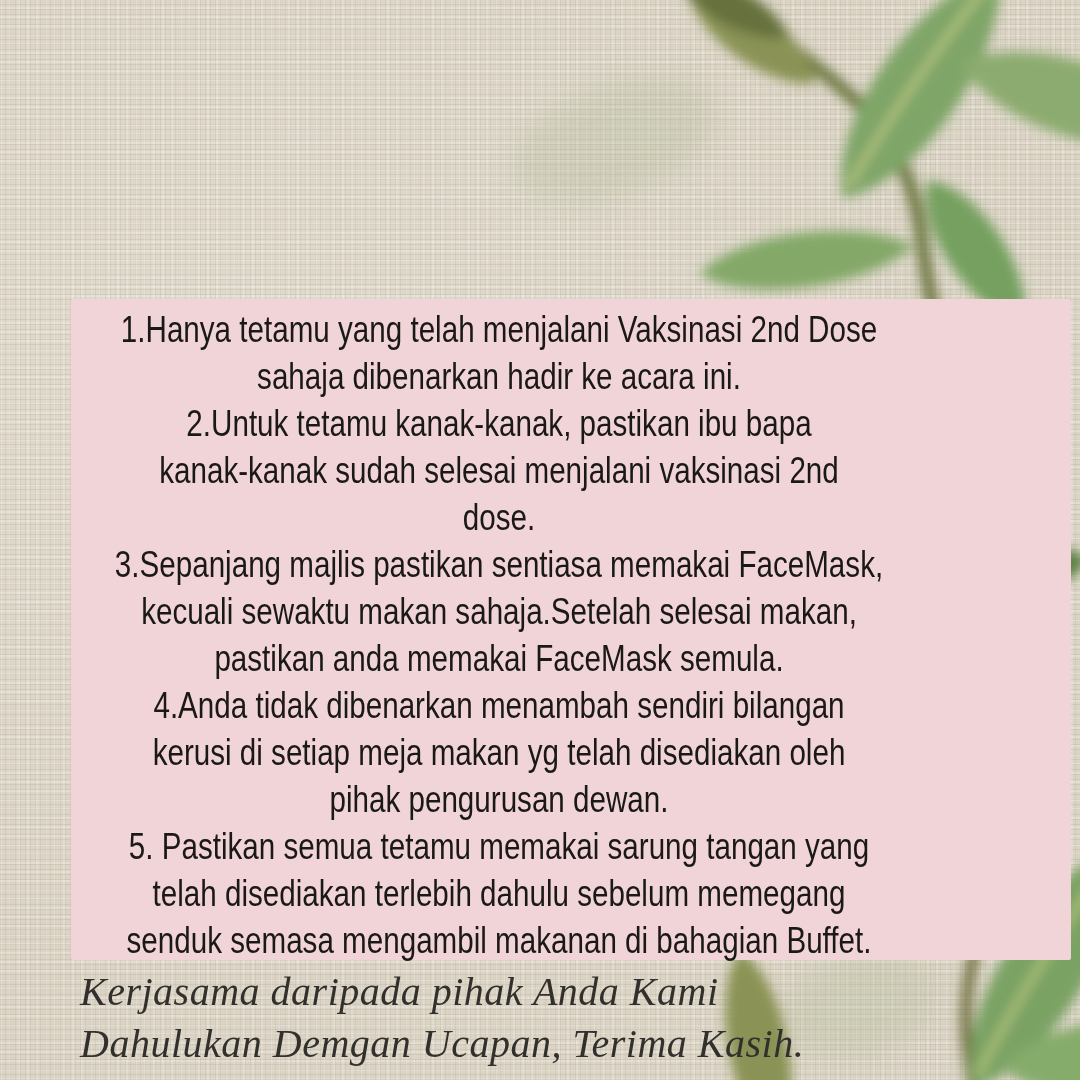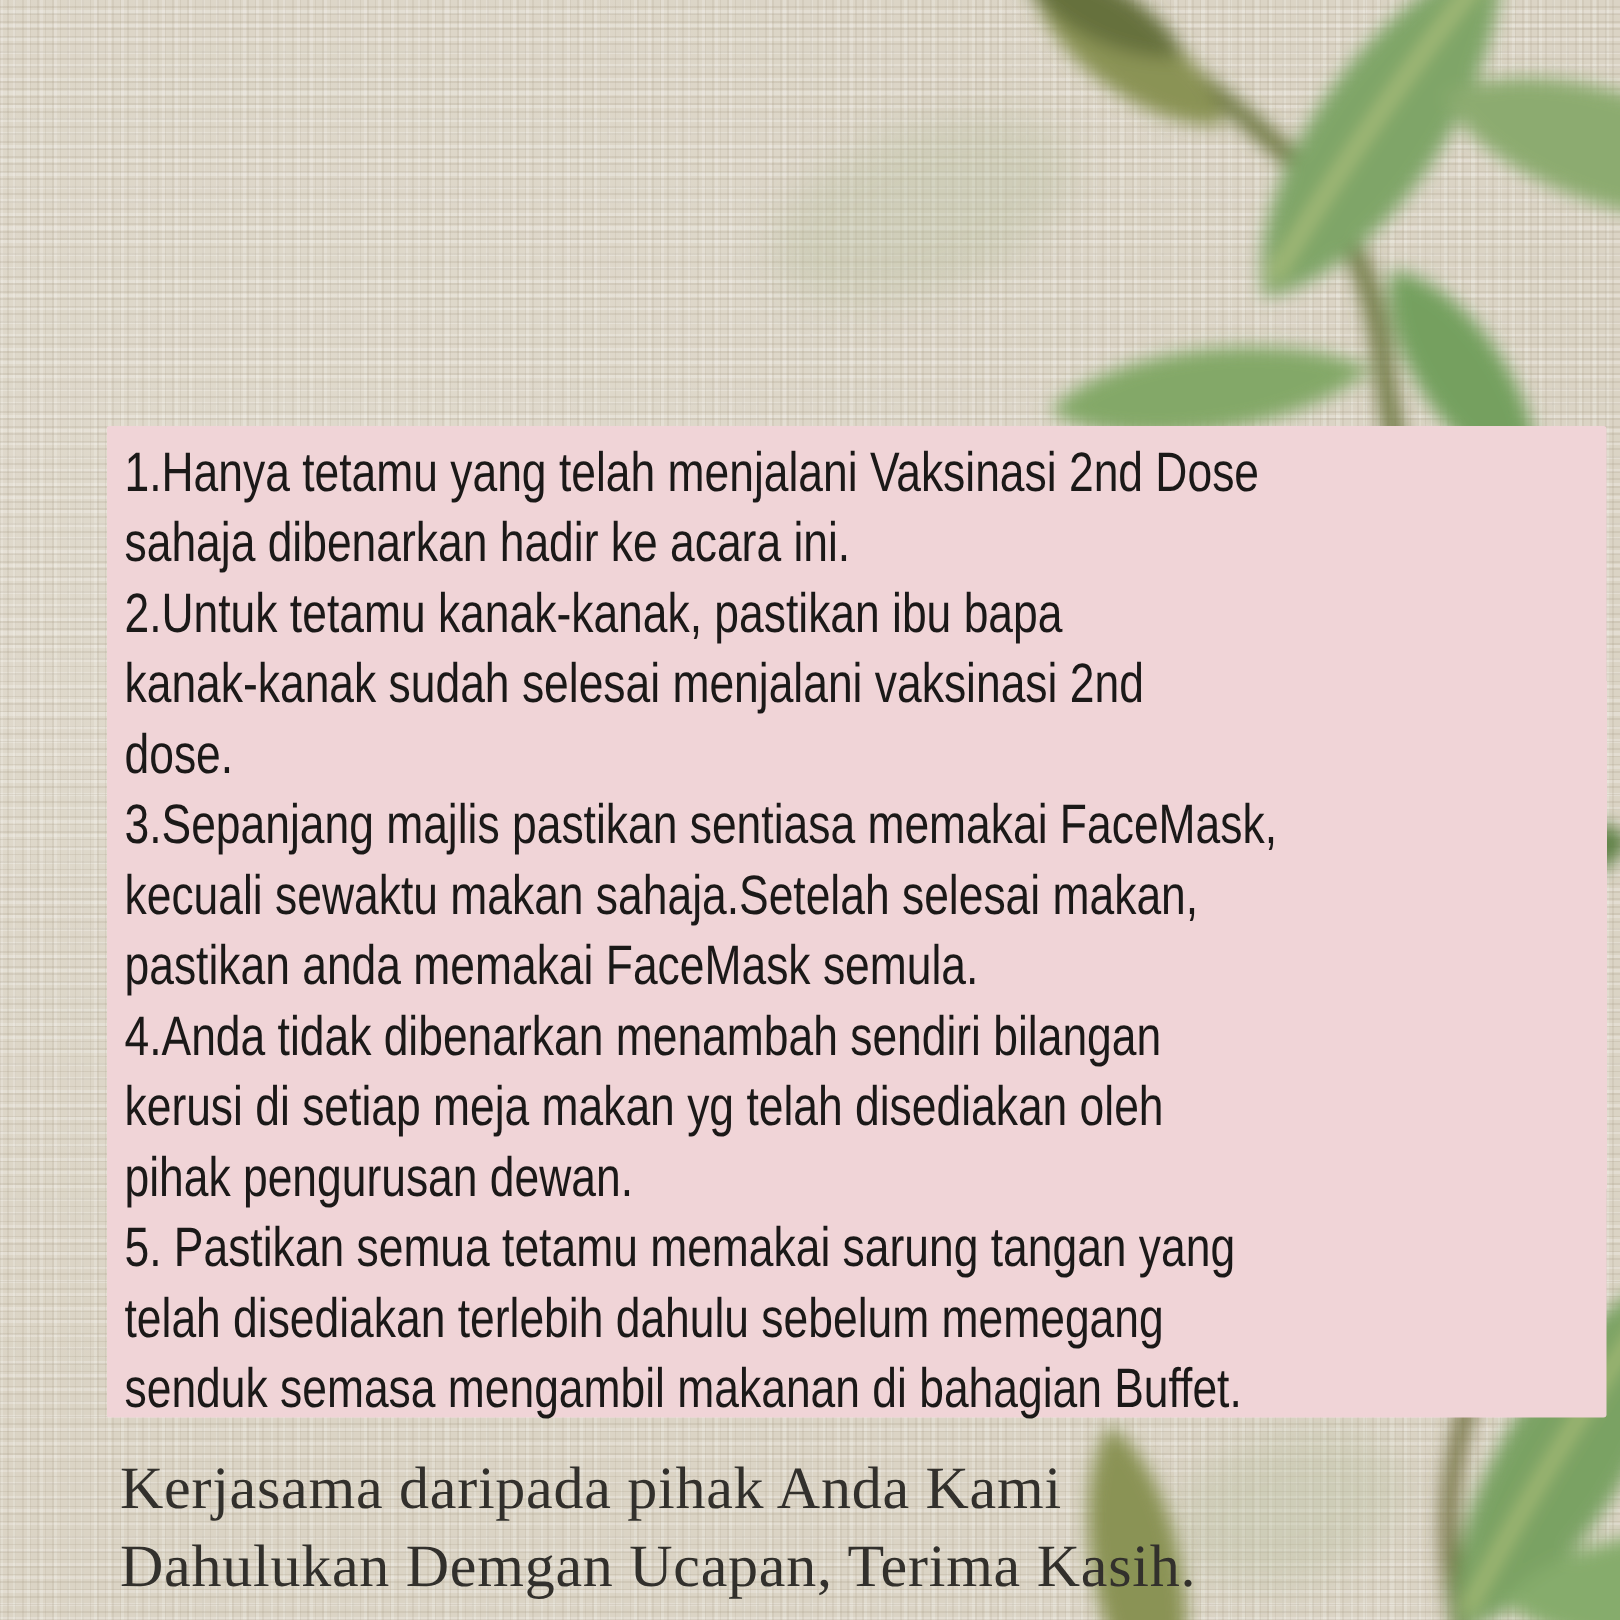--- a/index.html
+++ b/index.html
@@ -23,34 +23,34 @@
   }
   .header-text{
     position:absolute;left:-12.5%;top:4px;width:125%;
     text-align:center;
     font-weight:700;font-size:61px;line-height:52px;
     color:#0e0d0d;white-space:pre-line;
     transform:scaleX(0.8);transform-origin:50% 0;
     letter-spacing:0.5px;
   }
   .rules-box{
-    position:absolute;left:71px;top:284px;width:1000px;height:661px;
-    background:#f0d4d7;border-radius:2px;
+    position:absolute;left:71px;top:299px;width:1000px;height:661px;
+    background:#f0d4d7;border-radius:2px;text-align:center;
   }
   .rules-text{
     position:absolute;left:12px;top:7px;width:1040px;
     font-size:37px;line-height:47px;color:#1b1918;
     transform:scaleX(0.8);transform-origin:0 0;
   }
   .rule{white-space:pre-line;}
   .footer-text{
     position:absolute;left:80px;top:966px;width:760px;
     font-family:"Liberation Serif", serif;
     font-size:40px;line-height:52px;color:#32302c;
-    white-space:pre-line;letter-spacing:0.5px;
+    white-space:pre-line;letter-spacing:0.5px;font-style:italic;
   }
 </style>
 </head>
 <body>
 
 <div class="canvas">
 
   <svg class="leaves" viewBox="0 0 1080 1080" xmlns="http://www.w3.org/2000/svg" aria-hidden="true">
     <defs>
       <path id="leafP" d="M0,0 C38,-50 152,-54 206,-2 C152,50 38,48 0,0 Z"></path>

